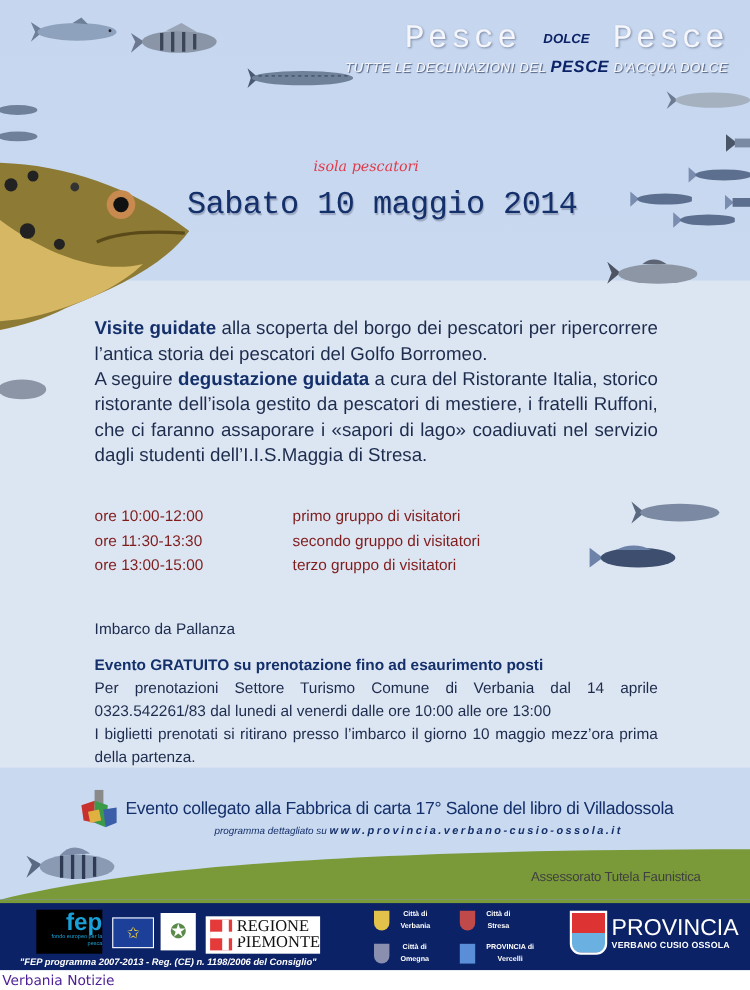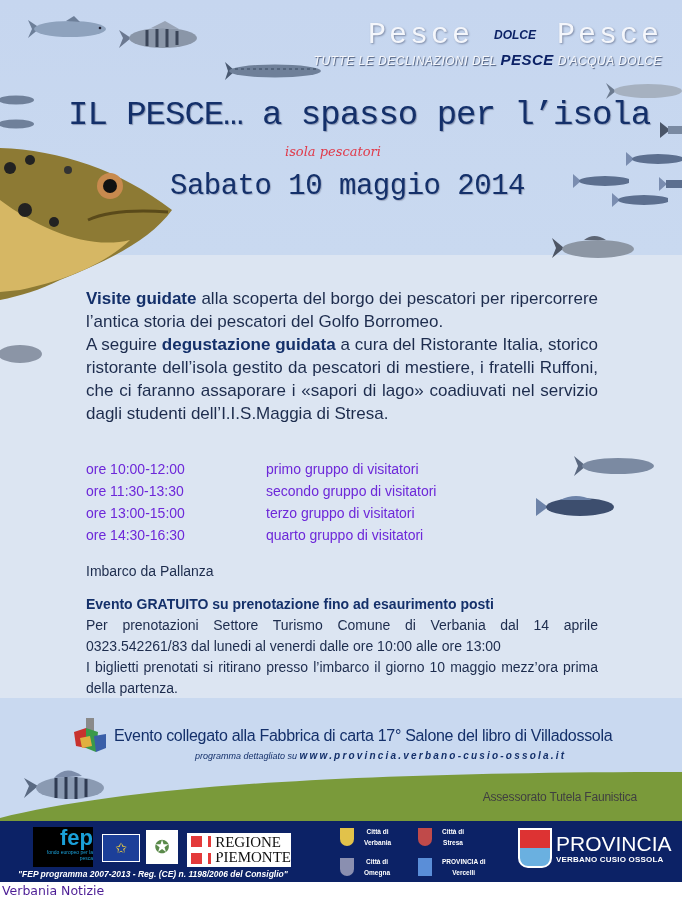--- a/index.html
+++ b/index.html
@@ -17,21 +17,21 @@
   .brand-title .small{font-family:"Liberation Sans",sans-serif;font-size:12px;font-weight:bold;color:#0c2266;text-shadow:none;letter-spacing:0;vertical-align:middle;font-style:italic;text-transform:uppercase}
   .brand-sub{font-size:12px;color:#f4f6fb;text-shadow:1px 1px 1px #4a5a7a;letter-spacing:0.5px;text-transform:uppercase;margin-top:1px;font-style:italic}
   .brand-sub b{color:#0c2266;font-size:15px;text-shadow:none}
 
   .headline{position:absolute;left:68px;top:96px;font-family:"Liberation Mono",monospace;font-size:34px;color:#14306a;text-shadow:1px 1px 1px #8b98b4;letter-spacing:-1px;white-space:nowrap}
   .subtitle{position:absolute;left:285px;top:144px;font-family:"DejaVu Serif",serif;font-style:italic;font-size:13px;color:#e03a4a}
   .date{position:absolute;left:170px;top:170px;font-family:"Liberation Mono",monospace;font-size:29px;color:#14306a;text-shadow:1px 1px 1px #9aa6bf;letter-spacing:-0.5px;white-space:nowrap}
 
   .intro{position:absolute;left:86px;top:287px;width:512px;font-size:17px;line-height:23px;color:#1d2c4d;text-align:justify}
   .intro b{color:#14306a}
-  .schedule{position:absolute;left:86px;top:458px;font-size:14px;line-height:22px;color:#6d28d9}
+  .schedule{position:absolute;left:86px;top:458px;font-size:14px;line-height:22px;color:#7f1d1d}
   .schedule .row{display:flex}
   .schedule .time{width:180px}
   .imbarco{position:absolute;left:86px;top:563px;font-size:14px;color:#1d2c4d}
   .booking{position:absolute;left:86px;top:594px;width:512px;font-size:14px;line-height:21px;color:#1d2c4d;text-align:justify}
   .booking .bold{font-weight:bold;color:#14306a}
 
   .linked{position:absolute;left:72px;top:718px;display:flex;align-items:center}
   .linked-text{font-size:16px;color:#14306a;letter-spacing:-0.3px;margin-left:6px}
   .program{position:absolute;left:195px;top:750px;font-size:9px;color:#14306a;font-style:italic}
   .program b{letter-spacing:2.2px;font-size:10px}
@@ -160,45 +160,40 @@
       <span class="small">dolce</span>
       <span>Pesce</span>
     </div>
     <div class="brand-sub">
       <span>Tutte le declinazioni del</span>
       <b>Pesce</b>
       <span>d'acqua dolce</span>
     </div>
   </div>
 
-  <div class="headline">IL PESCE… a spasso per l’isola</div>
   <div class="subtitle">isola pescatori</div>
   <div class="date">Sabato 10  maggio 2014</div>
 
   <div class="intro">
     <b>Visite guidate</b><span> alla scoperta del borgo dei pescatori per ripercorrere l’antica storia dei pescatori del Golfo Borromeo.</span><br>
     <span>A seguire </span><b>degustazione guidata</b><span> a cura del Ristorante Italia, storico ristorante dell’isola gestito da pescatori di mestiere, i fratelli Ruffoni, che ci faranno assaporare i «sapori di lago» coadiuvati nel servizio dagli studenti dell’I.I.S.Maggia di Stresa.</span>
   </div>
 
   <div class="schedule">
     <div class="row">
         <span class="time">ore 10:00-12:00</span>
         <span>primo gruppo di visitatori</span>
       </div>
     <div class="row">
         <span class="time">ore 11:30-13:30</span>
         <span>secondo gruppo di visitatori</span>
       </div>
     <div class="row">
         <span class="time">ore 13:00-15:00</span>
         <span>terzo gruppo di visitatori</span>
-      </div>
-    <div class="row">
-        <span class="time">ore 14:30-16:30</span>
-        <span>quarto gruppo di visitatori</span>
       </div>
   </div>
 
   <div class="imbarco">Imbarco da Pallanza</div>
 
   <div class="booking">
     <div class="bold">Evento GRATUITO su prenotazione fino ad esaurimento posti</div>
     <div>Per prenotazioni  Settore Turismo Comune di Verbania dal 14 aprile 0323.542261/83 dal lunedi al venerdi dalle ore 10:00 alle ore 13:00</div>
     <div>I biglietti prenotati si ritirano presso l’imbarco il giorno 10 maggio mezz’ora prima della partenza.</div>
   </div>

